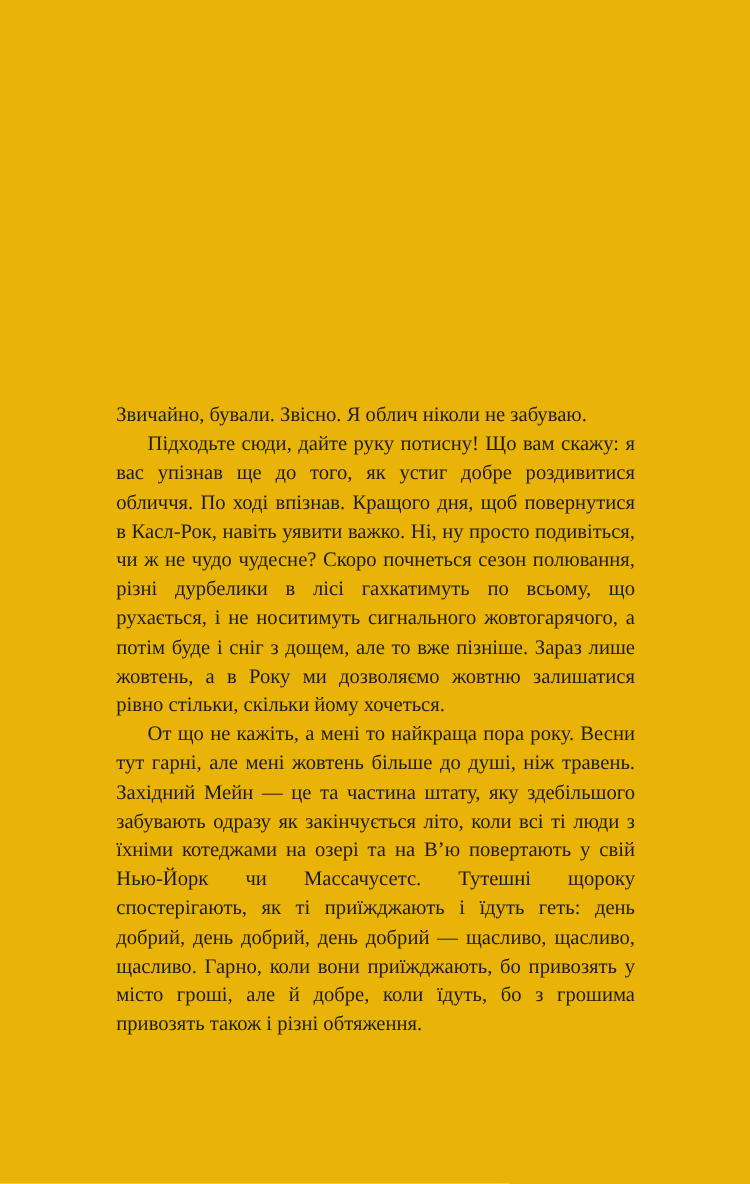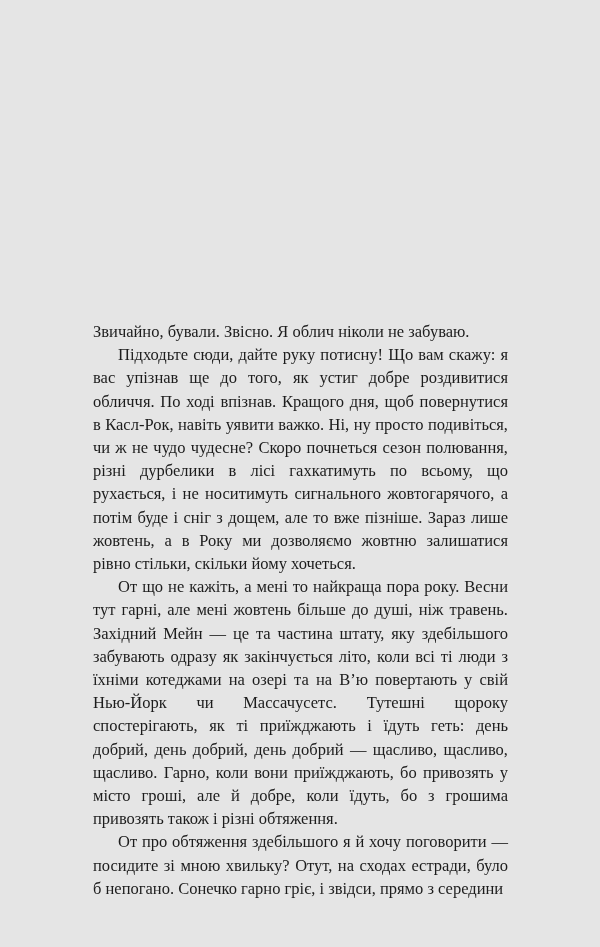--- a/index.html
+++ b/index.html
@@ -10,21 +10,21 @@
   body {
     width: 600px;
     height: 947px;
     overflow: hidden;
     font-family: "Liberation Serif", "DejaVu Serif", serif;
   }
   .book-page {
     box-sizing: border-box;
     width: 600px;
     height: 947px;
-    background: #e5e5e5;
+    background: #eab308;
     padding: 320px 92px 0 93px;
   }
   .text-block {
     width: 415px;
     color: #1c1c1c;
     font-size: 16.5px;
     line-height: 23.2px;
     text-align: justify;
     text-rendering: optimizeLegibility;
   }
@@ -37,15 +37,14 @@
   }
 </style>
 </head>
 <body>
 
 <div class="book-page">
   <div class="text-block">
     <p>Звичайно, бували. Звісно. Я облич ніколи не забуваю.</p>
     <p class="indent">Підходьте сюди, дайте руку потисну! Що вам скажу: я вас упізнав ще до того, як устиг добре роздивитися обличчя. По ході впізнав. Кращого дня, щоб повернутися в Касл-Рок, навіть уявити важко. Ні, ну просто подивіться, чи ж не чудо чудесне? Скоро почнеться сезон полювання, різні дурбелики в лісі гахкатимуть по всьому, що рухається, і не носитимуть сигнального жовтогарячого, а потім буде і сніг з дощем, але то вже пізніше. Зараз лише жовтень, а в Року ми дозволяємо жовтню залишатися рівно стільки, скільки йому хочеться.</p>
     <p class="indent">От що не кажіть, а мені то найкраща пора року. Весни тут гарні, але мені жовтень більше до душі, ніж травень. Західний Мейн — це та частина штату, яку здебільшого забувають одразу як закінчується літо, коли всі ті люди з їхніми котеджами на озері та на В’ю повертають у свій Нью-Йорк чи Массачусетс. Тутешні щороку спостерігають, як ті приїжджають і їдуть геть: день добрий, день добрий, день добрий — щасливо, щасливо, щасливо. Гарно, коли вони приїжджають, бо привозять у місто гроші, але й добре, коли їдуть, бо з грошима привозять також і різні обтяження.</p>
-    <p class="indent">От про обтяження здебільшого я й хочу поговорити — посидите зі мною хвильку? Отут, на сходах естради, було б непогано. Сонечко гарно гріє, і звідси, прямо з середини</p>
   </div>
 </div>
 
 </body></html>

